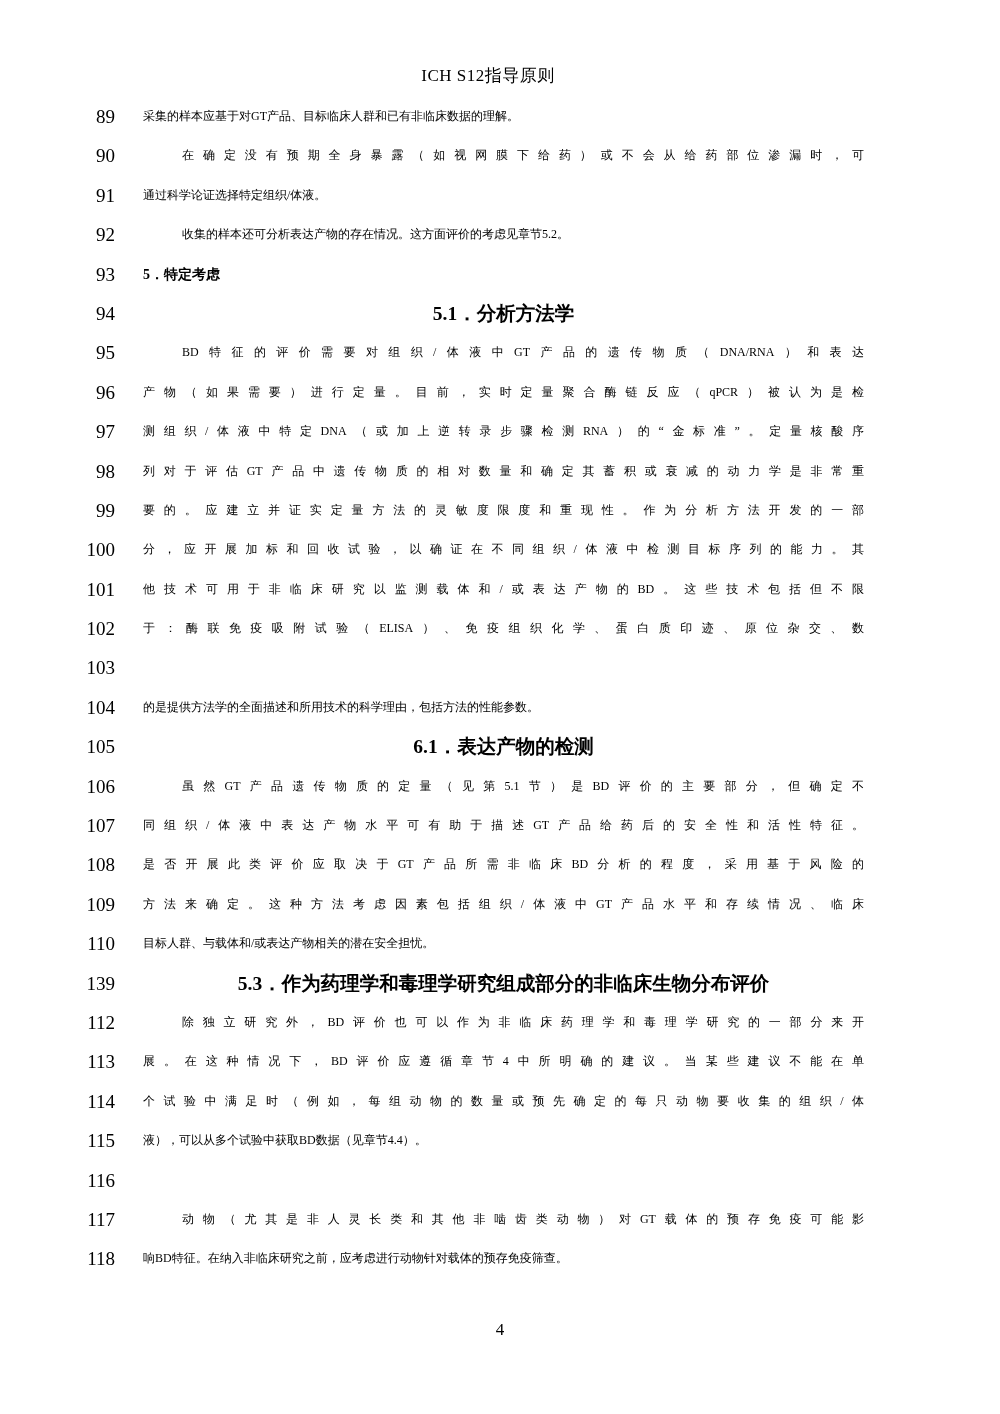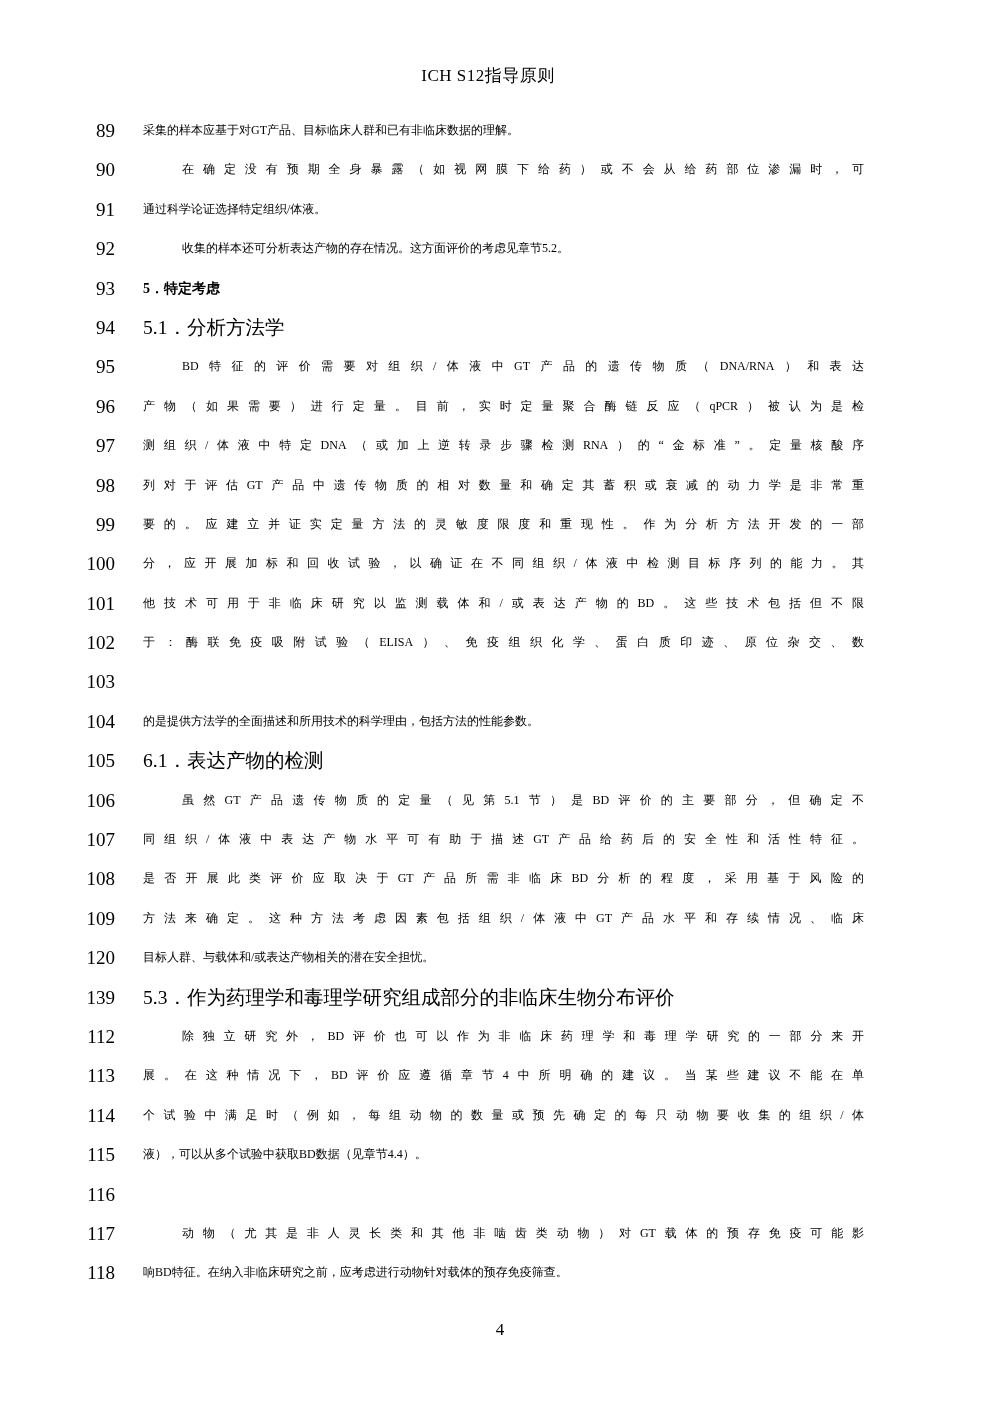--- a/index.html
+++ b/index.html
@@ -20,21 +20,21 @@
     position: absolute;
     top: 64px;
     left: 0;
     width: 976px;
     text-align: center;
     font-size: 17px;
     letter-spacing: 0.5px;
   }
   .doc-body {
     position: absolute;
-    top: 111px;
+    top: 97px;
     left: 0;
     width: 904px;
   }
   .line {
     display: flex;
     height: 39.4px;
     line-height: 39.4px;
     overflow: hidden;
   }
   .line .num {
@@ -53,22 +53,23 @@
   .line.fill .text {
     text-align: justify;
     text-align-last: justify;
     text-justify: inter-character;
   }
   .line.h1 .text {
     font-weight: bold;
     font-size: 14px;
   }
   .line.h2 .text {
-    font-weight: normal;
+    font-weight: bold;
     font-size: 19.5px;
+    text-align: center;
   }
   .page-footer {
     position: absolute;
     top: 1320px;
     left: 0;
     width: 1000px;
     text-align: center;
     font-size: 17px;
   }
 </style>
@@ -156,21 +157,21 @@
       </div>
       <div class="line body fill">
         <span class="num">108</span>
         <span class="text">是否开展此类评价应取决于GT产品所需非临床BD分析的程度，采用基于风险的</span>
       </div>
       <div class="line body fill">
         <span class="num">109</span>
         <span class="text">方法来确定。这种方法考虑因素包括组织/体液中GT产品水平和存续情况、临床</span>
       </div>
       <div class="line body">
-        <span class="num">120</span>
+        <span class="num">110</span>
         <span class="text">目标人群、与载体和/或表达产物相关的潜在安全担忧。</span>
       </div>
       <div class="line h2">
         <span class="num">139</span>
         <span class="text">5.3．作为药理学和毒理学研究组成部分的非临床生物分布评价</span>
       </div>
       <div class="line body indent fill">
         <span class="num">112</span>
         <span class="text">除独立研究外，BD评价也可以作为非临床药理学和毒理学研究的一部分来开</span>
       </div>

